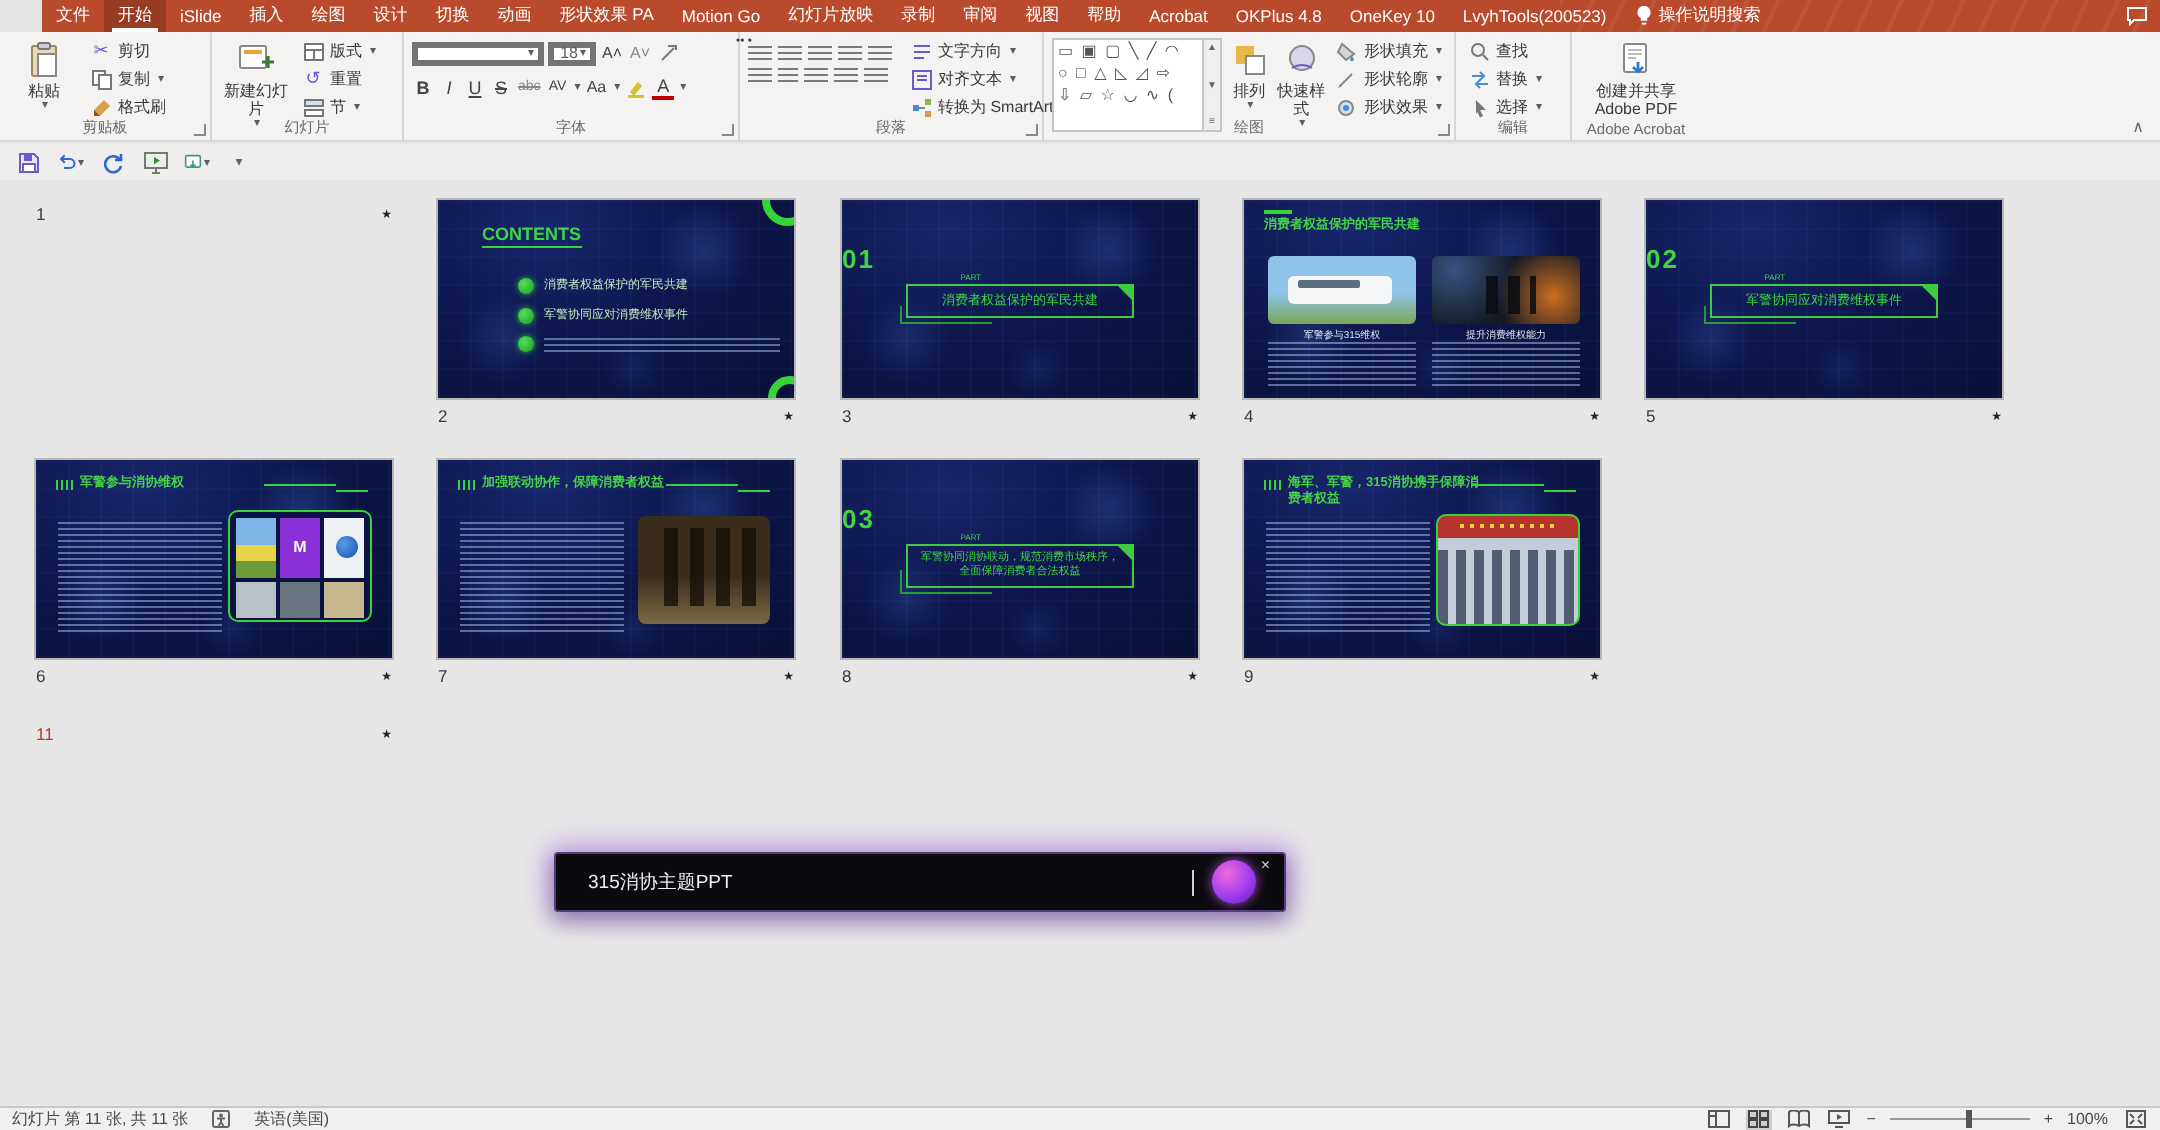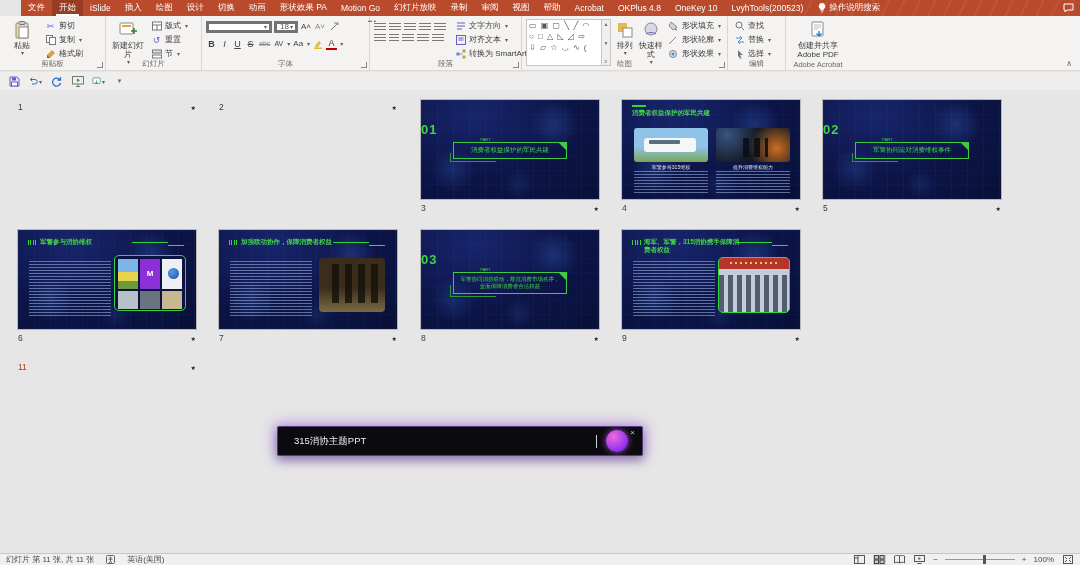--- a/index.html
+++ b/index.html
@@ -548,20 +548,39 @@
   <div class="canvas">
 
     <div class="thumbwrap" style="left:17px;top:9px">
       <div class="meta">
           <span class="num">1</span>
           <span class="star">★</span>
         </div>
     </div>
 
     <div class="thumbwrap" style="left:218px;top:9px">
+      <div class="thumb">
+        <div class="arc tr"></div>
+        <div class="arc br"></div>
+        <div class="c-head">CONTENTS</div>
+        <div class="c-items">
+          <div class="c-item">
+              <span class="c-dot"></span>
+              <span class="c-txt">消费者权益保护的军民共建</span>
+            </div>
+          <div class="c-item">
+              <span class="c-dot"></span>
+              <span class="c-txt">军警协同应对消费维权事件</span>
+            </div>
+          <div class="c-item">
+              <span class="c-dot"></span>
+              <span class="c-mini txtlines"></span>
+            </div>
+        </div>
+      </div>
       <div class="meta">
           <span class="num">2</span>
           <span class="star">★</span>
         </div>
     </div>
 
     <div class="thumbwrap" style="left:420px;top:9px">
       <div class="thumb">
         <div class="sec-no">01</div>
         <div class="sec-part">PART</div>

